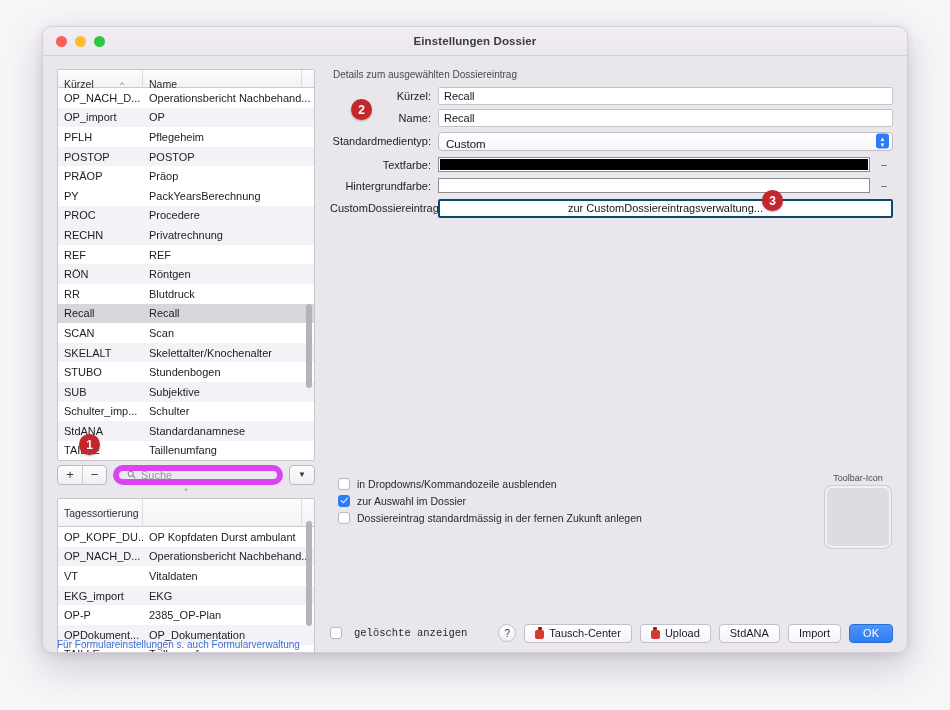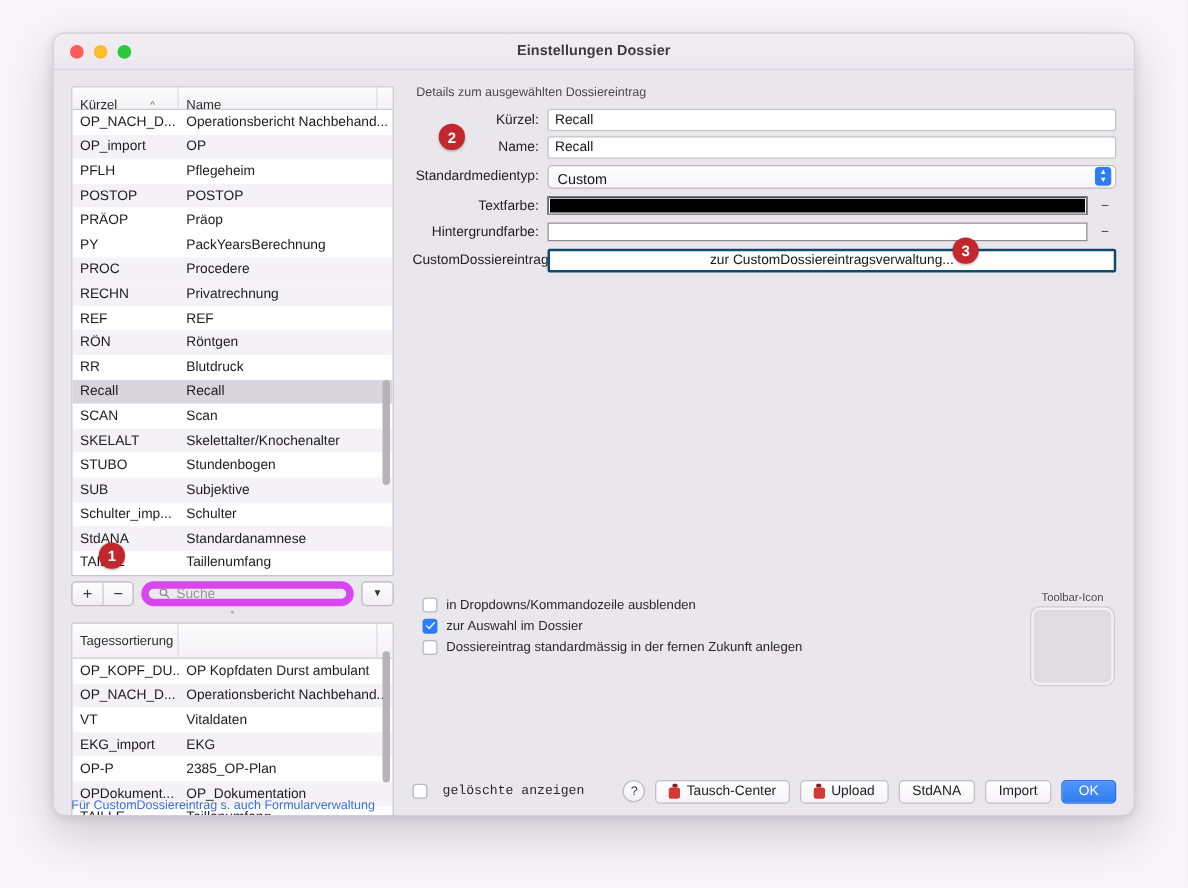--- a/index.html
+++ b/index.html
@@ -437,21 +437,21 @@
             <div class="row odd">
               <div class="cell-k">TAILLE</div>
               <div class="cell-n">Taillenumfang</div>
             </div>
           </div>
         <div class="vscroll" style="top:22px;height:105px;"></div>
       </div>
 
     </div>
 
-    <div class="linktext">Für CustomDossiereintrag s. auch Formularverwaltung</div>
+    <div class="linktext">Für Formulareinstellungen s. auch Formularverwaltung</div>
 
     <div class="right">
       <div class="sectiontitle">Details zum ausgewählten Dossiereintrag</div>
 
       <div class="formrow">
         <div class="flabel">Kürzel:</div>
         <div class="finput">Recall</div>
       </div>
 
       <div class="formrow">

